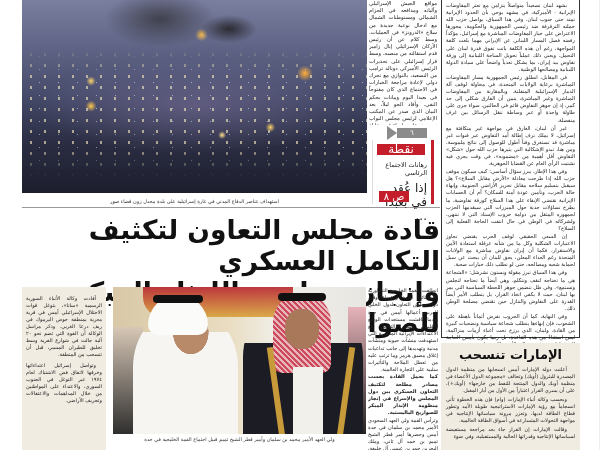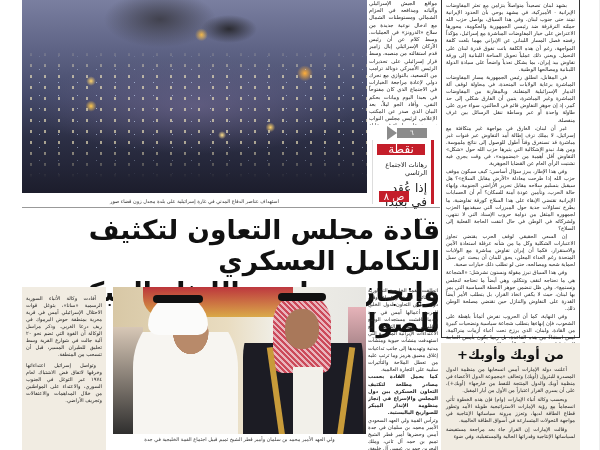--- a/index.html
+++ b/index.html
@@ -156,20 +156,20 @@
 <div class="abs center-caption">ولي العهد الأمير محمد بن سلمان وأمير قطر الشيخ تميم قبيل اجتماع القمة الخليجية في جدة</div>
 
 <div class="abs mid-article">
   <div>انطلقت القمة الخليجية التشاورية الاستثنائية لقادة ورؤساء وفود دول مجلس التعاون لدول الخليج العربية أعمالها أمس في جدة بعدما ناقشت مستجدات الوضع الإقليمي وسبل التعامل مع الاعتداءات الإيرانية المتكررة التي استهدفت منشآت حيوية ومنشآت مدنية وتهديدها إلى جانب تداعيات إغلاق مضيق هرمز وما ترتب عليه من تعطل الملاحة والتأثيرات سلبية على التجارة العالمية.</div>
   <div class="sub">كما يحمل القادة بحسب مصادر مطلعة لتكثيف التعاون العسكري بين دول المجلس والإسراع في إنجاز منظومة الإنذار المبكر للصواريخ الباليستية.</div>
   <div>وترأس القمة ولي العهد السعودي الأمير محمد بن سلمان في جدة أمس وحضرها أمير قطر الشيخ تميم بن حمد آل ثاني، وملك البحرين حمد بن عيسى آل خليفة، وولي عهد الكويت الشيخ</div>
 </div>
 
 <div class="abs uae-box">
   <div class="title">
-    <div>من أوبك وأوبك+</div>
+    <div>الإمارات تنسحب</div>
   </div>
   <p>أعلنت دولة الإمارات أمس انسحابها من منظمة الدول المصدرة للبترول (أوبك) وتحالف «مجموعة الدول الأعضاء في منظمة أوبك والدول المنتجة للنفط من خارجها» (أوبك+)، على أن يسري القرار اعتباراً من الأول من أيار المقبل.</p>
   <p>وبحسب وكالة أنباء الإمارات (وام) فإن هذه الخطوة تأتي انسجاماً مع رؤية الإمارات الاستراتيجية طويلة الأمد وتطور قطاع الطاقة لديها، وتعزز مرونة سياساتها الإنتاجية في مواجهة التحولات المتسارعة في أسواق الطاقة العالمية.</p>
   <p>وقالت الإمارات إن القرار جاء بعد مراجعة مستفيضة لسياساتها الإنتاجية وقدراتها الحالية والمستقبلية، وفي ضوء</p>
 </div>
 
 <div class="abs right-edge"></div>
 
 </body></html>

